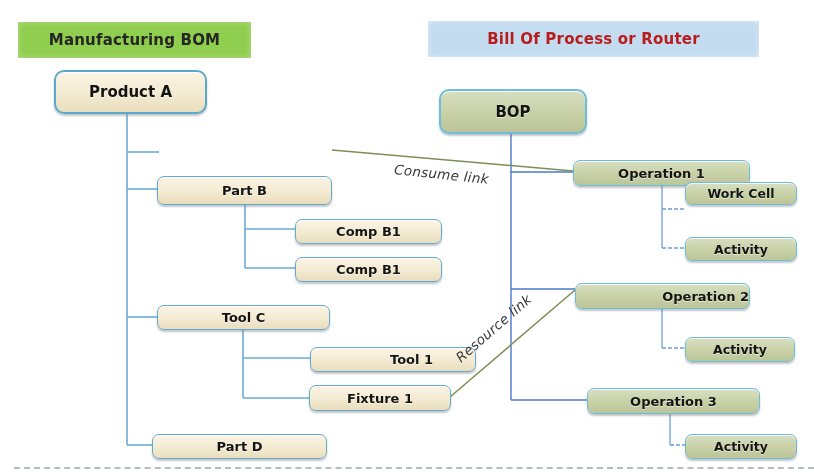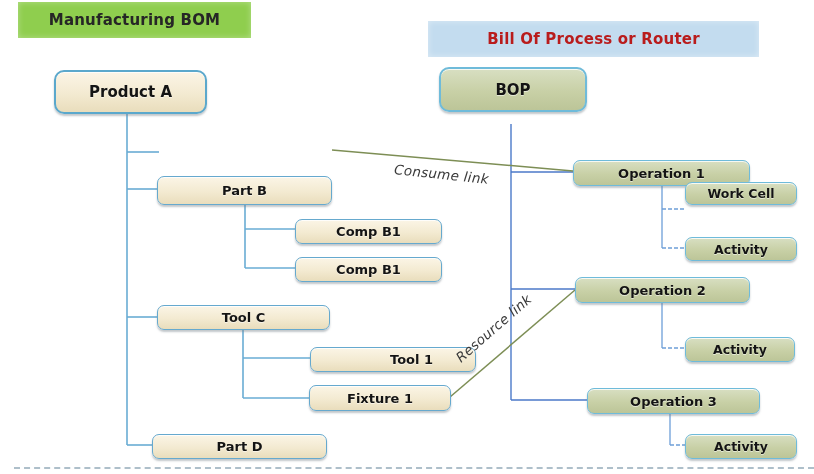--- a/index.html
+++ b/index.html
@@ -84,21 +84,21 @@
     </g>
 
     <g stroke="#7D8E55" stroke-width="1.5" fill="none">
       <path d="M332,150 L573,171"></path>
       <path d="M450,397 L575,290"></path>
     </g>
   </svg>
 
   <div id="page-edge"></div>
 
-  <div class="banner green" style="left:18px;top:2px;width:233px;height:36px;">
+  <div class="banner green" style="left:18px;top:22px;width:233px;height:36px;">
     <span>Manufacturing BOM</span>
   </div>
   <div class="banner blue" style="left:428px;top:21px;width:331px;height:36px;">
     <span>Bill Of Process or Router</span>
   </div>
 
   <div class="node root" style="left:54px;top:70px;width:149px;height:40px;">
     <span>Product A</span>
   </div>
   <div class="node" style="left:157px;top:176px;width:173px;height:27px;">
@@ -116,33 +116,33 @@
   <div class="node" style="left:310px;top:347px;width:127px;height:23px;padding-left:37px;">
     <span>Tool 1</span>
   </div>
   <div class="node" style="left:309px;top:385px;width:140px;height:24px;">
     <span>Fixture 1</span>
   </div>
   <div class="node" style="left:152px;top:434px;width:173px;height:23px;">
     <span>Part D</span>
   </div>
 
-  <div class="node root olive" style="left:439px;top:67px;width:144px;height:41px;text-align:right;">
+  <div class="node root olive" style="left:439px;top:89px;width:144px;height:41px;text-align:right;">
     <span>BOP</span>
   </div>
   <div class="node olive" style="left:573px;top:160px;width:175px;height:24px;">
     <span>Operation 1</span>
   </div>
   <div class="node olive small" style="left:685px;top:182px;width:110px;height:21px;">
     <span>Work Cell</span>
   </div>
   <div class="node olive small" style="left:685px;top:237px;width:110px;height:22px;">
     <span>Activity</span>
   </div>
-  <div class="node olive" style="left:575px;top:277px;width:173px;height:24px;">
+  <div class="node olive" style="left:575px;top:283px;width:173px;height:24px;justify-content:flex-end;">
     <span>Operation 2</span>
   </div>
   <div class="node olive small" style="left:685px;top:337px;width:108px;height:23px;">
     <span>Activity</span>
   </div>
   <div class="node olive" style="left:587px;top:388px;width:171px;height:24px;">
     <span>Operation 3</span>
   </div>
   <div class="node olive small" style="left:685px;top:434px;width:110px;height:23px;">
     <span>Activity</span>

